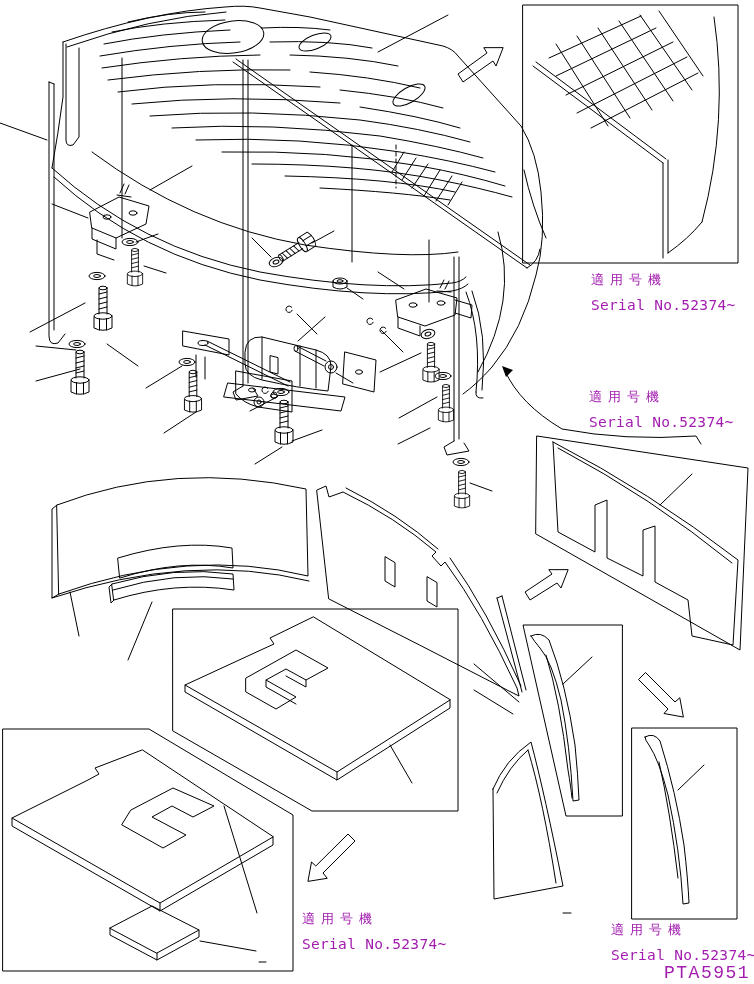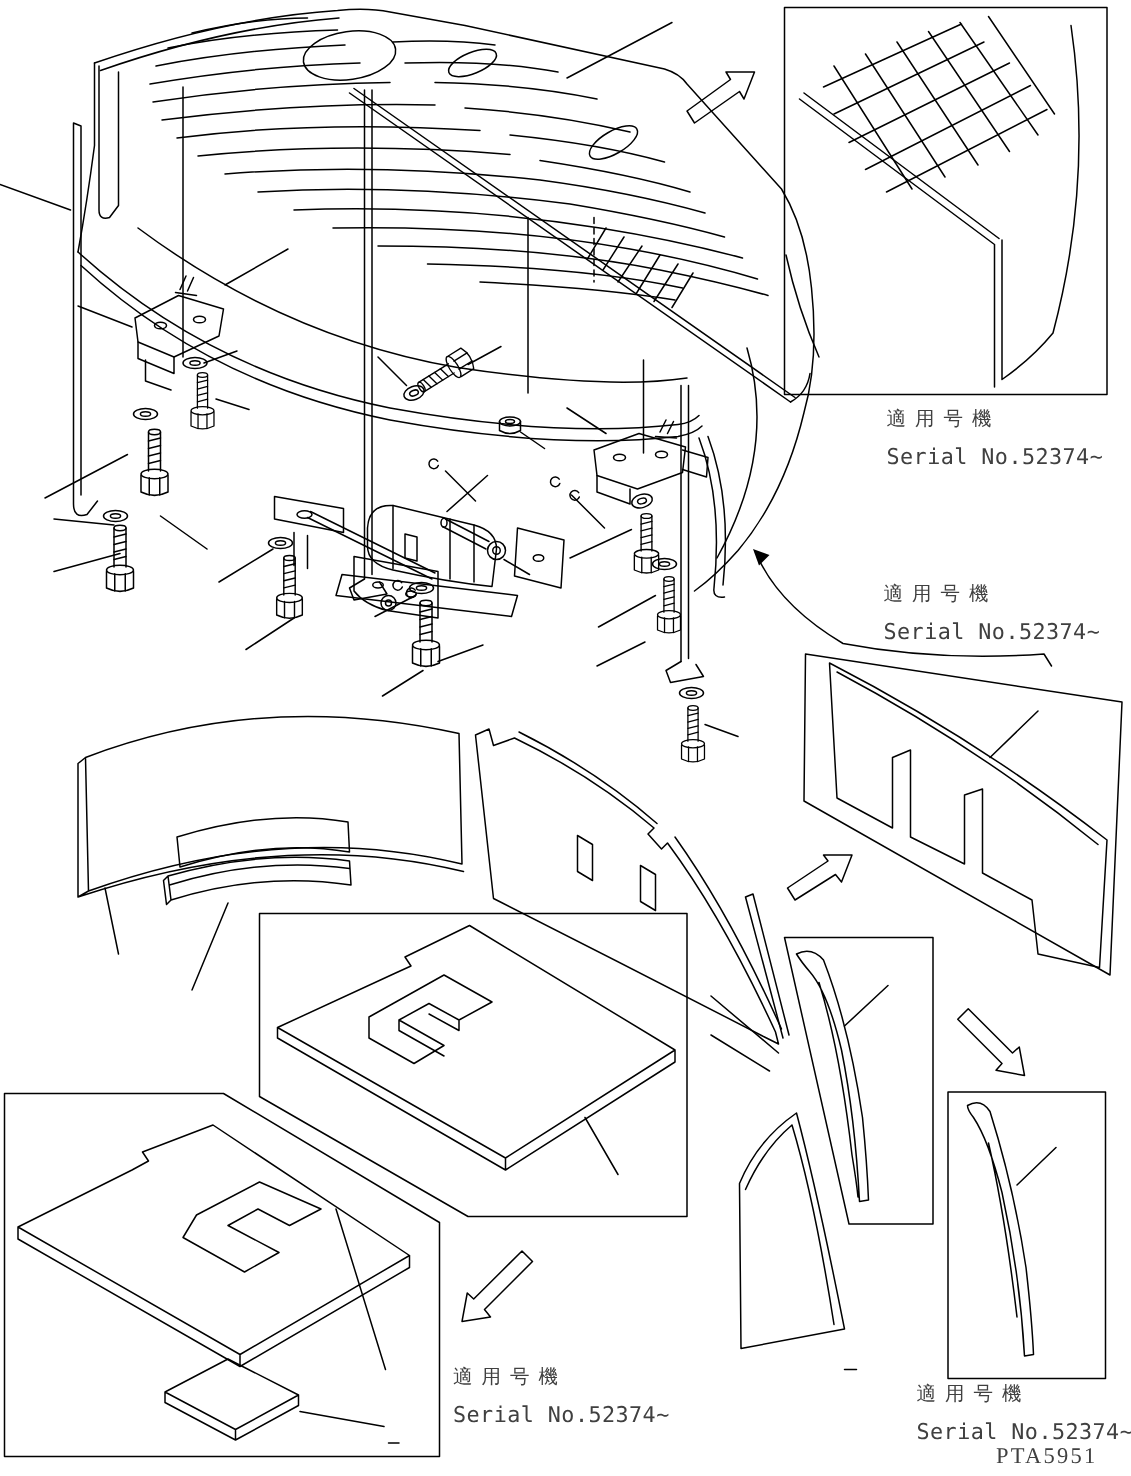--- a/index.html
+++ b/index.html
@@ -1,22 +1,22 @@
 <!DOCTYPE html>
 <html><head>
 <meta charset="utf-8">
 <style>
   html,body{margin:0;padding:0;background:#fff;}
   .canvas{position:relative;width:754px;height:984px;background:#ffffff;overflow:hidden;
-          font-family:"DejaVu Sans",sans-serif;color:#404040;}
+          font-family:"DejaVu Sans",sans-serif;color:#a21caf;}
   .canvas svg{position:absolute;left:0;top:0;}
   .note{position:absolute;line-height:1.25;}
   .note .jp{display:block;font-family:"DejaVu Sans",sans-serif;font-size:13px;letter-spacing:6px;white-space:nowrap;}
   .note .en{display:block;font-family:"DejaVu Sans Mono",monospace;font-size:14.5px;letter-spacing:.3px;white-space:nowrap;margin-top:8px;}
-  .code{position:absolute;font-family:Liberation Serif, serif;font-size:15px;letter-spacing:1.5px;white-space:nowrap;}
+  .code{position:absolute;font-family:Liberation Mono, monospace;font-size:18px;letter-spacing:1.5px;white-space:nowrap;}
 </style>
 </head>
 <body>
 
 <div class="canvas">
 
 <svg width="754" height="984" viewBox="0 0 754 984">
 <defs>
   <g id="boltv" fill="none">
     <ellipse cx="0" cy="0" rx="4" ry="1.8"></ellipse>

